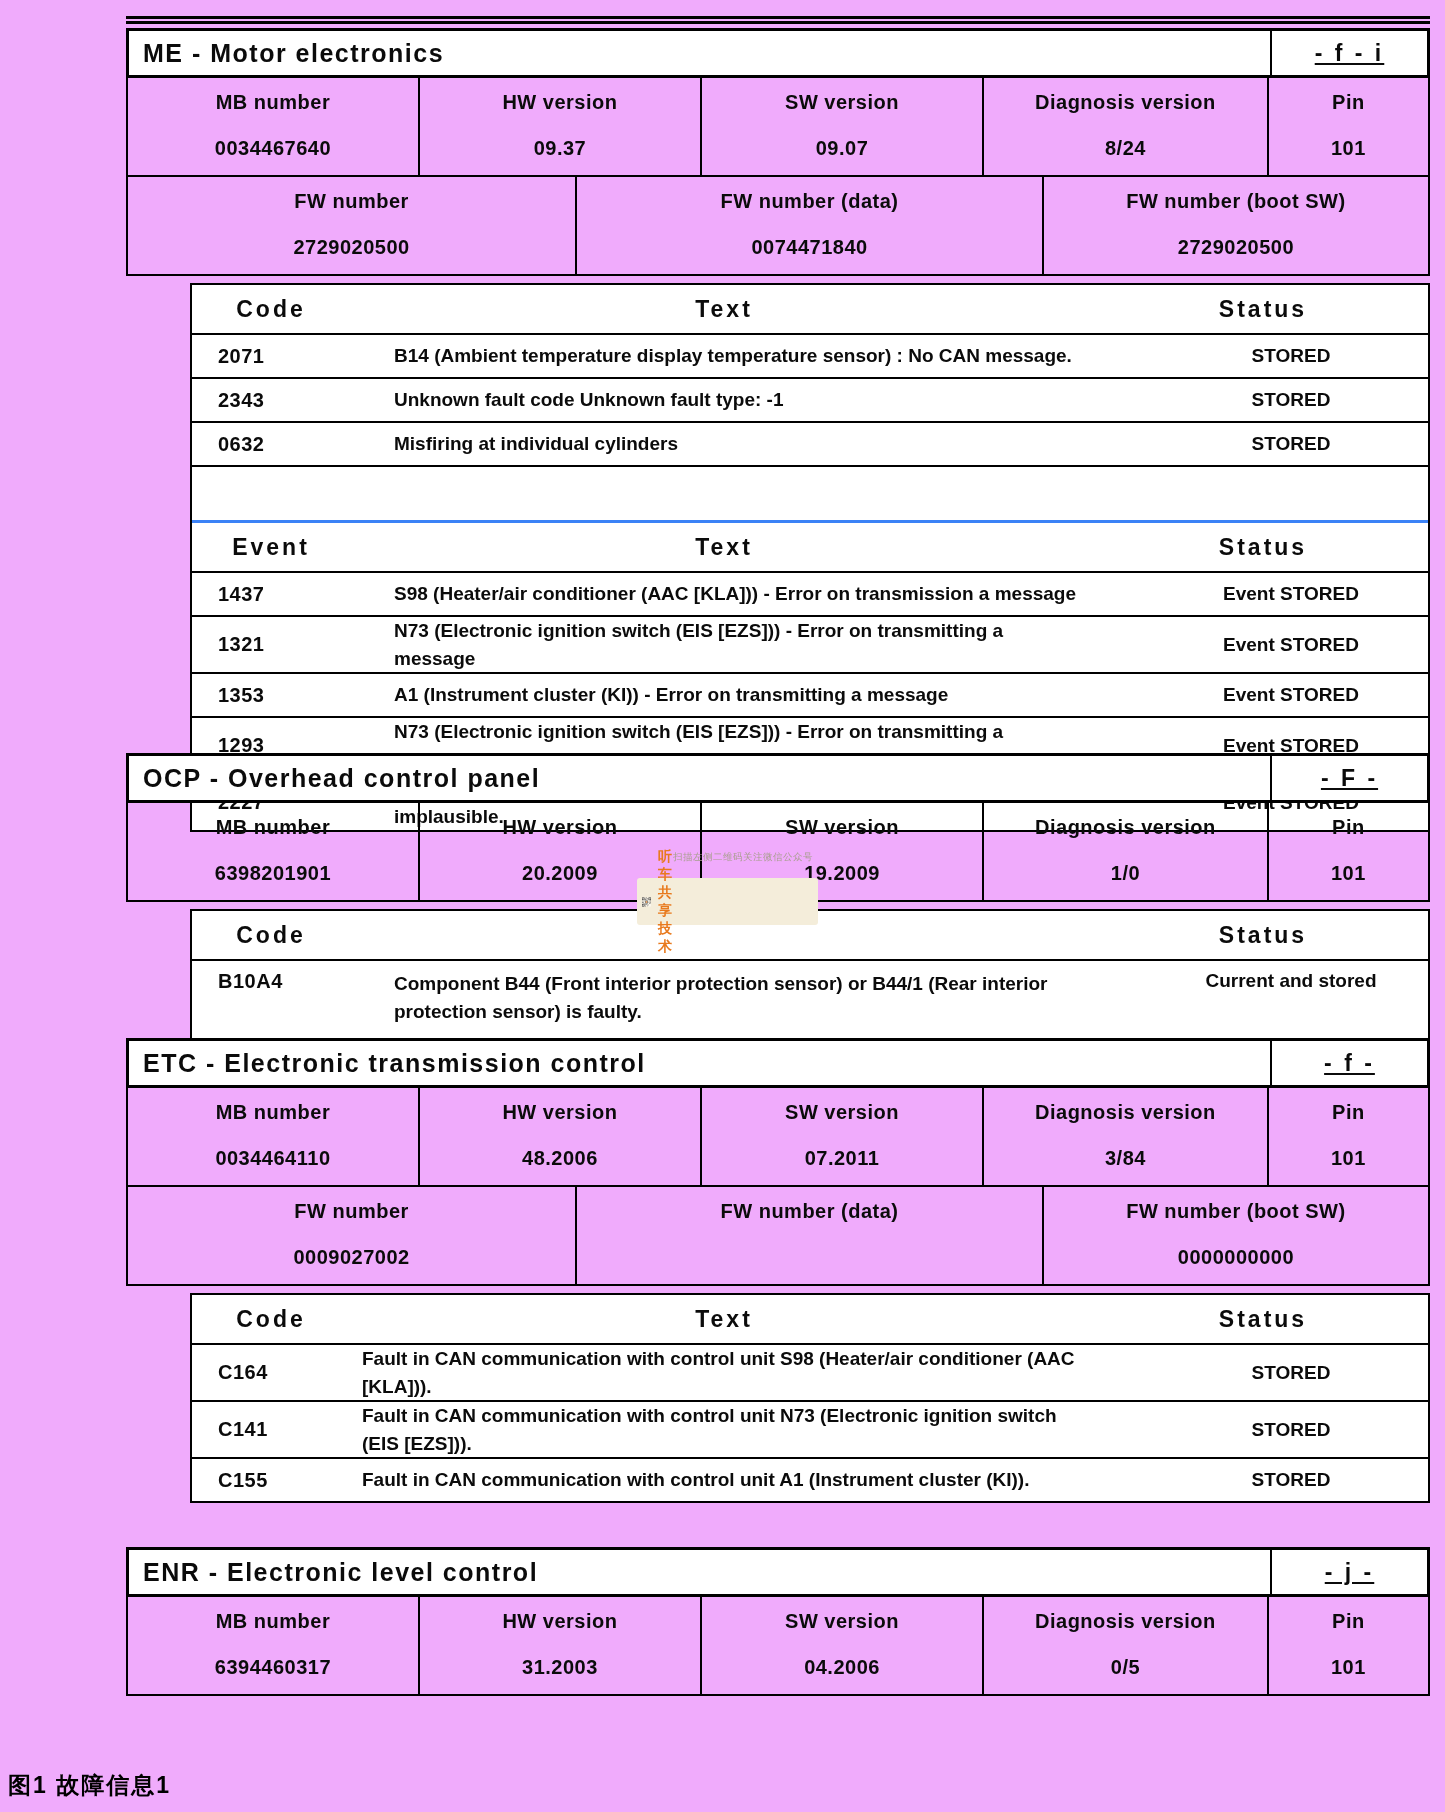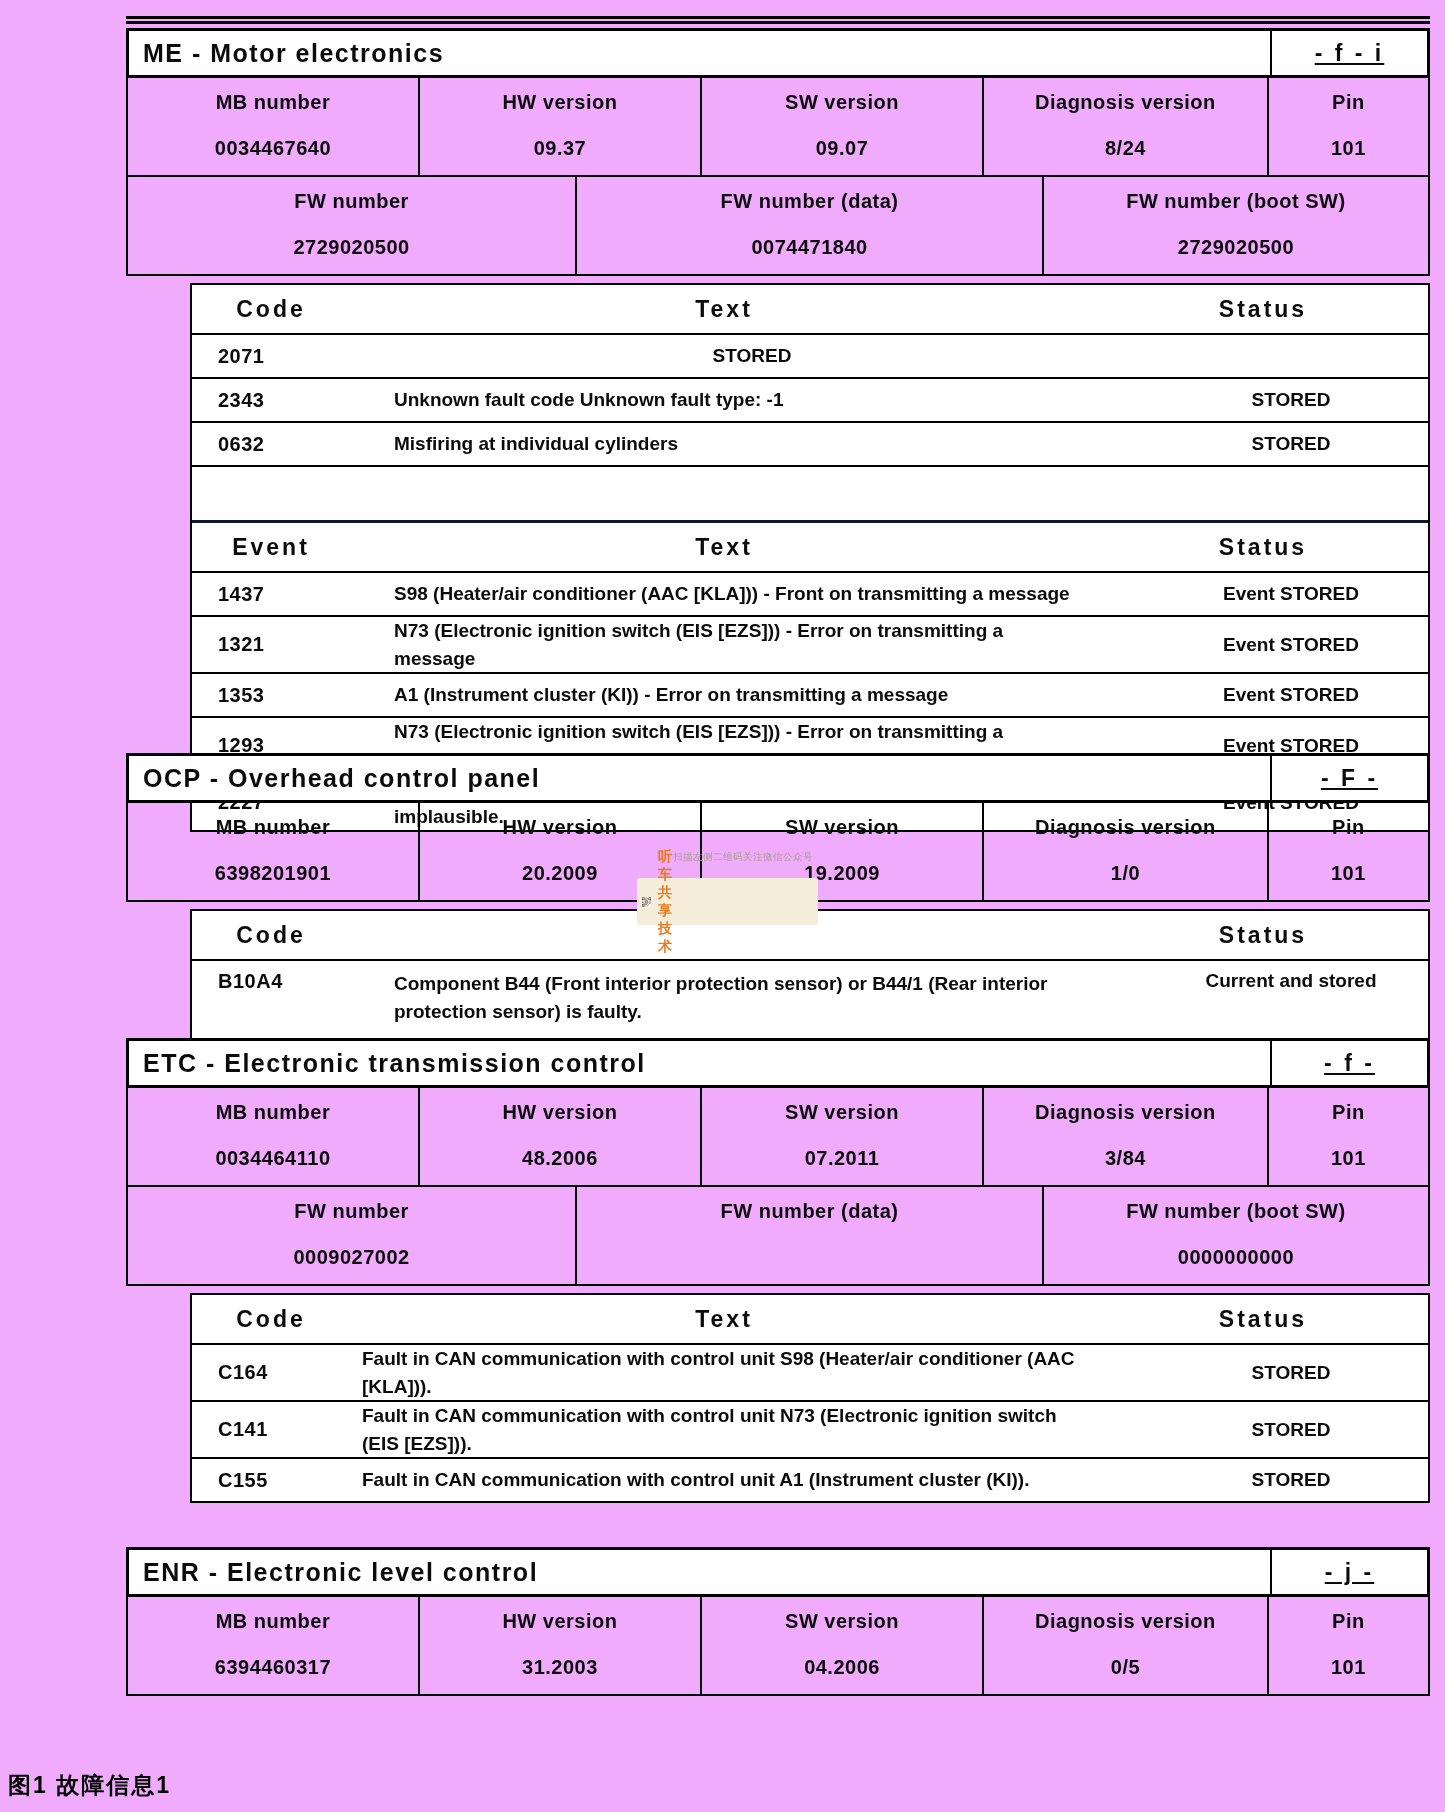--- a/index.html
+++ b/index.html
@@ -18,21 +18,21 @@
   .fw-table   { display:grid; grid-template-columns:34.4% 35.9% 29.7%; border:2.5px solid #000; border-top:none; }
   .icell { text-align:center; padding:13px 2px 15px; border-left:2.5px solid #000; }
   .icell:first-child { border-left:none; }
   .ilabel { font-size:20px; letter-spacing:0.5px; }
   .ival   { font-size:20px; margin-top:23px; letter-spacing:0.5px; min-height:23px; }
   .fault-table { margin-left:64px; margin-top:7px; border:2.5px solid #000; background:#fff; }
   .frow { display:grid; grid-template-columns:158px 1fr 330px; align-items:center; min-height:42px; border-top:2.5px solid #000; }
   .frow:first-child { border-top:none; }
   .fhead { min-height:48px; font-size:23px; letter-spacing:3px; }
   .fhead > div { text-align:center; padding:0; }
-  .ehead { border-top:3px solid #0f172a; }
+  .ehead { border-top:3px solid #3b82f6; }
   .fcode { padding-left:26px; font-size:20px; letter-spacing:0.5px; }
   .ftext { padding-left:44px; padding-right:12px; font-size:19px; line-height:1.45; }
   .fstatus { text-align:center; font-size:19px; padding-left:56px; }
   .fempty { min-height:53px; }
   .etc-table .ftext { padding-left:12px; }
   .tall-row { min-height:74px; align-items:start; padding:9px 0 10px; }
   .tall-row .ftext { max-width:800px; }
   .caption { position:absolute; left:8px; top:1770px; font-size:23px; letter-spacing:2px; color:#000; }
   .watermark {
     position:absolute; left:637px; top:878px; width:181px; height:47px;
@@ -94,20 +94,21 @@
     </div>
 
     <div class="fault-table">
       <div class="frow fhead">
         <div>Code</div>
         <div>Text</div>
         <div>Status</div>
       </div>
       <div class="frow">
         <div class="fcode">2071</div>
+        <div class="ftext">B14 (Ambient temperature display temperature sensor) : No CAN message.</div>
         <div class="fstatus">STORED</div>
       </div>
       <div class="frow">
         <div class="fcode">2343</div>
         <div class="ftext">Unknown fault code Unknown fault type: -1</div>
         <div class="fstatus">STORED</div>
       </div>
       <div class="frow">
         <div class="fcode">0632</div>
         <div class="ftext">Misfiring at individual cylinders</div>
@@ -118,21 +119,21 @@
           <div></div>
           <div></div>
       </div>
       <div class="frow fhead ehead">
         <div>Event</div>
         <div>Text</div>
         <div>Status</div>
       </div>
       <div class="frow">
         <div class="fcode">1437</div>
-        <div class="ftext">S98 (Heater/air conditioner (AAC [KLA])) - Front on transmitting a message</div>
+        <div class="ftext">S98 (Heater/air conditioner (AAC [KLA])) - Error on transmission a message</div>
         <div class="fstatus">Event STORED</div>
       </div>
       <div class="frow">
         <div class="fcode">1321</div>
         <div class="ftext">N73 (Electronic ignition switch (EIS [EZS])) - Error on transmitting a message</div>
         <div class="fstatus">Event STORED</div>
       </div>
       <div class="frow">
         <div class="fcode">1353</div>
         <div class="ftext">A1 (Instrument cluster (KI)) - Error on transmitting a message</div>

